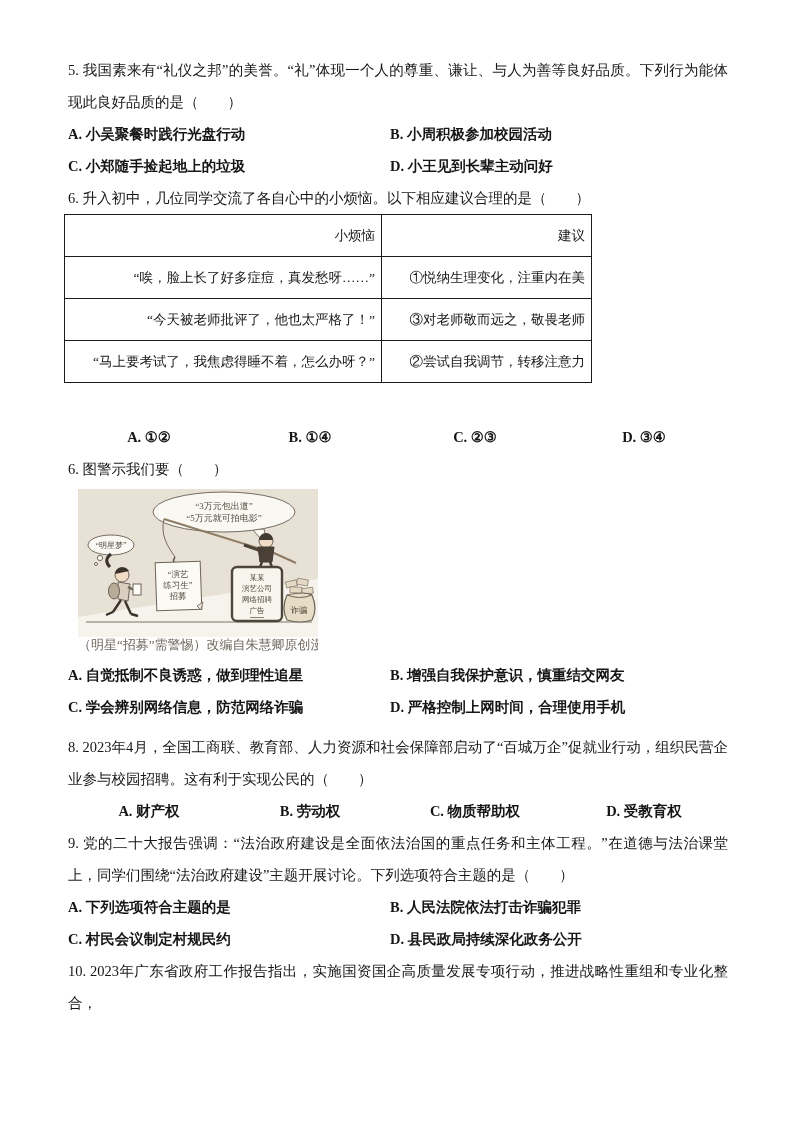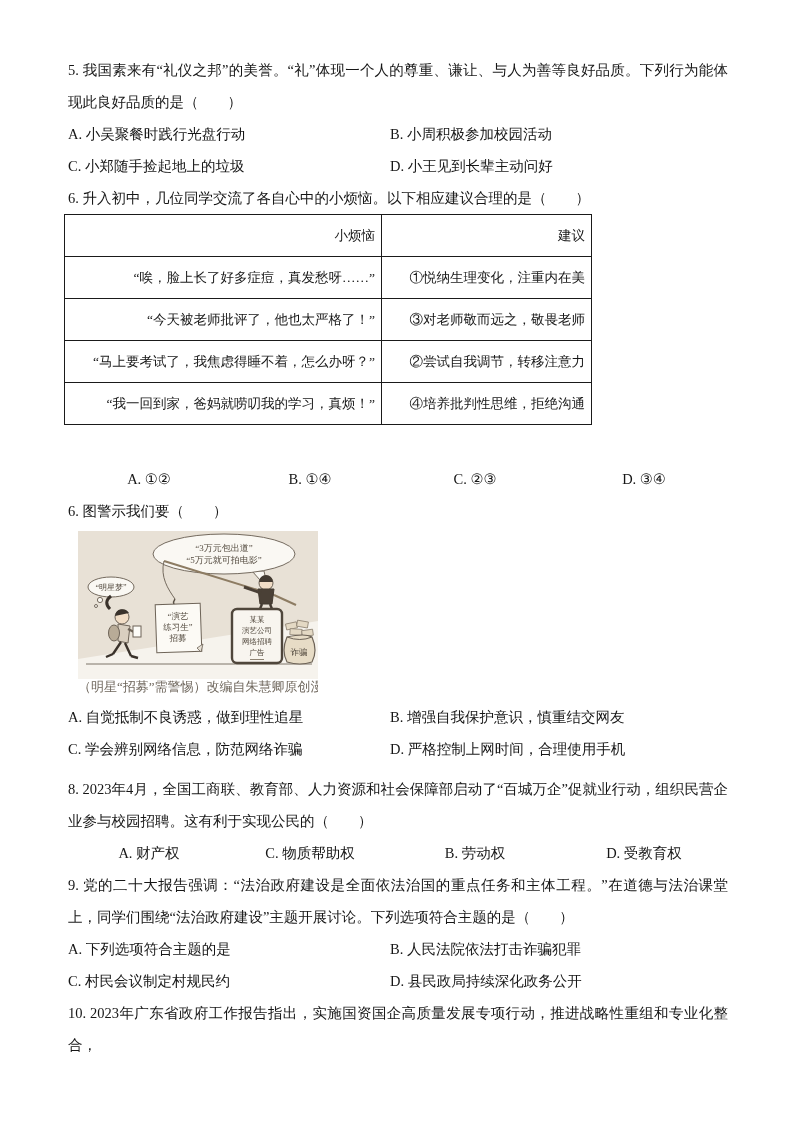--- a/index.html
+++ b/index.html
@@ -10,21 +10,21 @@
     color: #161616;
     font-family: "Liberation Serif", "DejaVu Serif", serif;
     font-size: 14.5px;
     line-height: 32px;
     padding: 54px 66px 0 68px;
     overflow: hidden;
   }
   .stem { margin: 0; text-align: justify; }
   .opt-row-2 { display: grid; grid-template-columns: 322px 1fr; }
   .opt-row-4 { display: grid; grid-template-columns: 162px 160px 170px 1fr; text-align: center; }
-  .opt { white-space: nowrap; overflow: hidden; }
+  .opt { white-space: nowrap; overflow: hidden; font-weight: bold; }
 
   table.worry-table {
     border-collapse: collapse;
     width: 527px;
     margin-left: -4px;
     table-layout: fixed;
   }
   table.worry-table th, table.worry-table td {
     border: 1.5px solid #1a1a1a;
     font-weight: normal;
@@ -89,24 +89,20 @@
         <td>“唉，脸上长了好多症痘，真发愁呀……”</td>
         <td>①悦纳生理变化，注重内在美</td>
       </tr>
       <tr>
         <td>“今天被老师批评了，他也太严格了！”</td>
         <td>③对老师敬而远之，敬畏老师</td>
       </tr>
       <tr>
         <td>“马上要考试了，我焦虑得睡不着，怎么办呀？”</td>
         <td>②尝试自我调节，转移注意力</td>
-      </tr>
-      <tr>
-        <td>“我一回到家，爸妈就唠叨我的学习，真烦！”</td>
-        <td>④培养批判性思维，拒绝沟通</td>
       </tr>
     </tbody>
   </table>
   <div class="opt-row-4 q6-opts">
     <span class="opt">A. ①②</span>
     <span class="opt">B. ①④</span>
     <span class="opt">C. ②③</span>
     <span class="opt">D. ③④</span>
   </div>
 </div>
@@ -193,22 +189,22 @@
   <div class="opt-row-2">
     <span class="opt">C. 学会辨别网络信息，防范网络诈骗</span>
     <span class="opt">D. 严格控制上网时间，合理使用手机</span>
   </div>
 </div>
 
 <div class="q8-block">
   <p class="stem">8. 2023年4月，全国工商联、教育部、人力资源和社会保障部启动了“百城万企”促就业行动，组织民营企业参与校园招聘。这有利于实现公民的（　　）</p>
   <div class="opt-row-4">
     <span class="opt">A. 财产权</span>
+    <span class="opt">B. 劳动权</span>
     <span class="opt">C. 物质帮助权</span>
-    <span class="opt">B. 劳动权</span>
     <span class="opt">D. 受教育权</span>
   </div>
 </div>
 
 <div>
   <p class="stem">9. 党的二十大报告强调：“法治政府建设是全面依法治国的重点任务和主体工程。”在道德与法治课堂上，同学们围绕“法治政府建设”主题开展讨论。下列选项符合主题的是（　　）</p>
   <div class="opt-row-2">
     <span class="opt">A. 下列选项符合主题的是</span>
     <span class="opt">B. 人民法院依法打击诈骗犯罪</span>
   </div>

